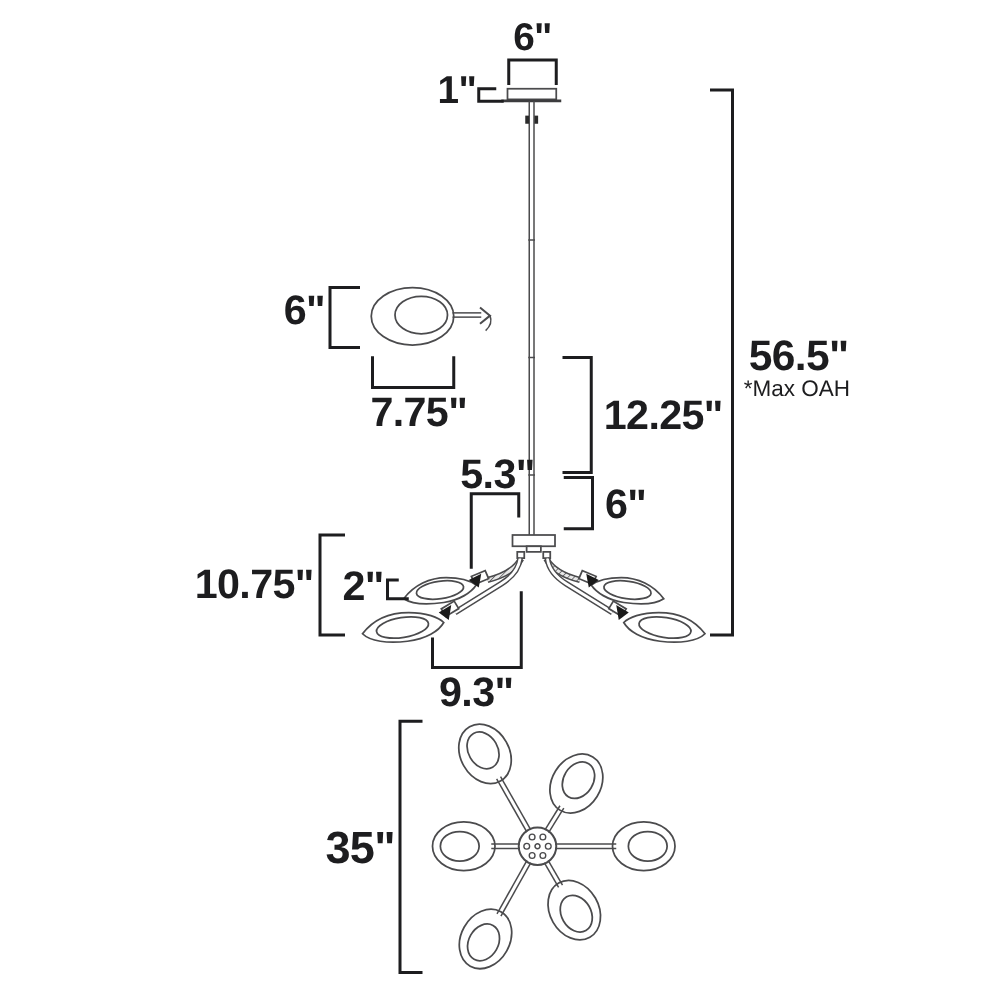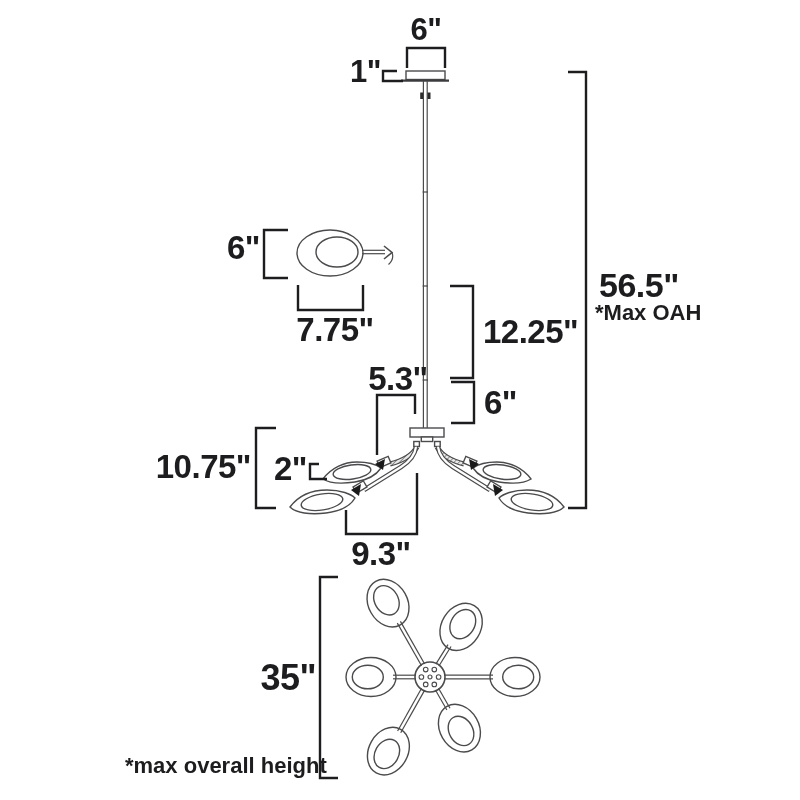--- a/index.html
+++ b/index.html
@@ -9,21 +9,21 @@
   }
   #drawing{position:absolute;left:0;top:0;}
   .dim-label{
     position:absolute;color:#1d1d1f;font-weight:600;white-space:nowrap;
     letter-spacing:-0.5px;line-height:1;
   }
   .lab-33{font-size:33px;}
   .lab-34{font-size:34px;}
   .lab-36{font-size:36px;}
   .lab-31{font-size:31px;}
-  .lab-22{font-size:22px;font-weight:700;letter-spacing:0;}
+  .lab-22{font-size:18px;font-weight:400;letter-spacing:0;}
   .ra{text-align:right;}
   .ctr{text-align:center;}
 </style>
 </head>
 <body>
 
 <div id="canvas">
 
   <svg id="drawing" width="800" height="800" viewBox="0 0 800 800">
     <defs>
@@ -217,15 +217,14 @@
   <div class="dim-label lab-33 ctr" style="left:348px;top:362px;width:100px;">5.3"</div>
 
   <div class="dim-label lab-33 ra" style="left:267px;top:452px;width:40px;">2"</div>
 
   <div class="dim-label lab-33 ra" style="left:151px;top:450px;width:100px;">10.75"</div>
 
   <div class="dim-label lab-33 ctr" style="left:331px;top:537px;width:100px;">9.3"</div>
 
   <div class="dim-label lab-36 ra" style="left:256px;top:660px;width:60px;">35"</div>
 
-  <div class="dim-label lab-22" style="left:125px;top:755px;">*max overall height</div>
 
 </div>
 
 </body></html>

